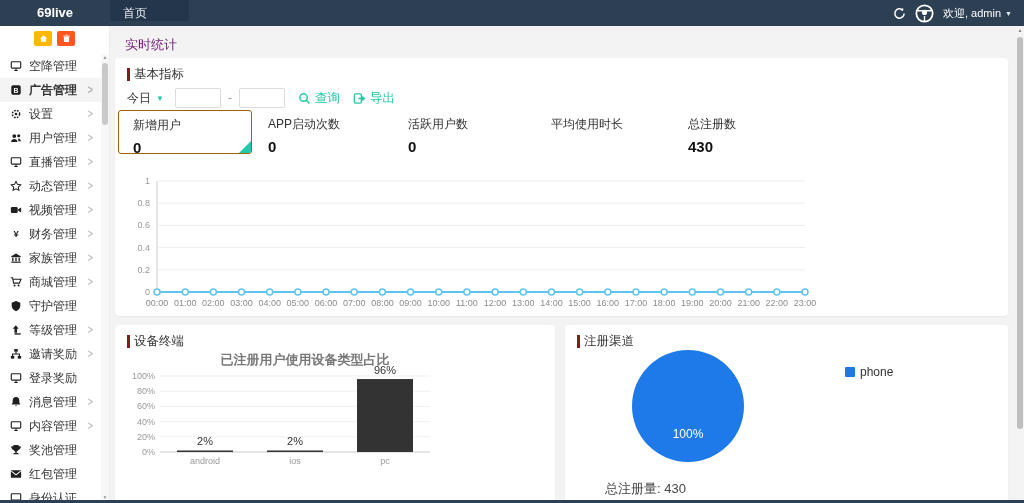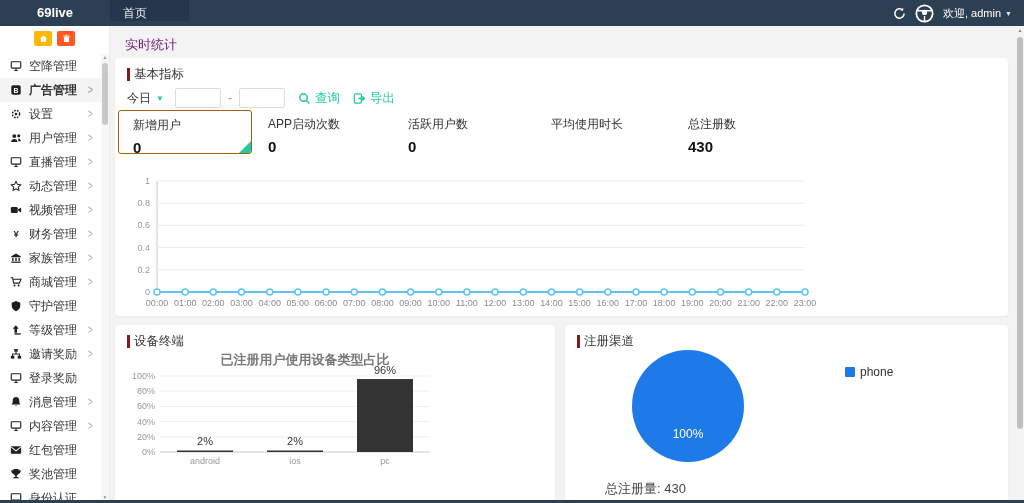--- a/index.html
+++ b/index.html
@@ -304,29 +304,29 @@
       </div>
     <div class="s-item">
         <svg class="sicon">
           <use href="#i-monitor"></use>
         </svg>
         <span class="slabel">内容管理</span>
         <span class="sarrow">&gt;</span>
       </div>
     <div class="s-item">
         <svg class="sicon">
+          <use href="#i-trophy"></use>
+        </svg>
+        <span class="slabel">奖池管理</span>
+      </div>
+    <div class="s-item">
+        <svg class="sicon">
           <use href="#i-envelope"></use>
         </svg>
         <span class="slabel">红包管理</span>
-      </div>
-    <div class="s-item">
-        <svg class="sicon">
-          <use href="#i-trophy"></use>
-        </svg>
-        <span class="slabel">奖池管理</span>
       </div>
     <div class="s-item">
         <svg class="sicon">
           <use href="#i-monitor"></use>
         </svg>
         <span class="slabel">身份认证</span>
       </div>
   </div>
   <div class="side-scroll">
     <div class="sc-up">▲</div>

